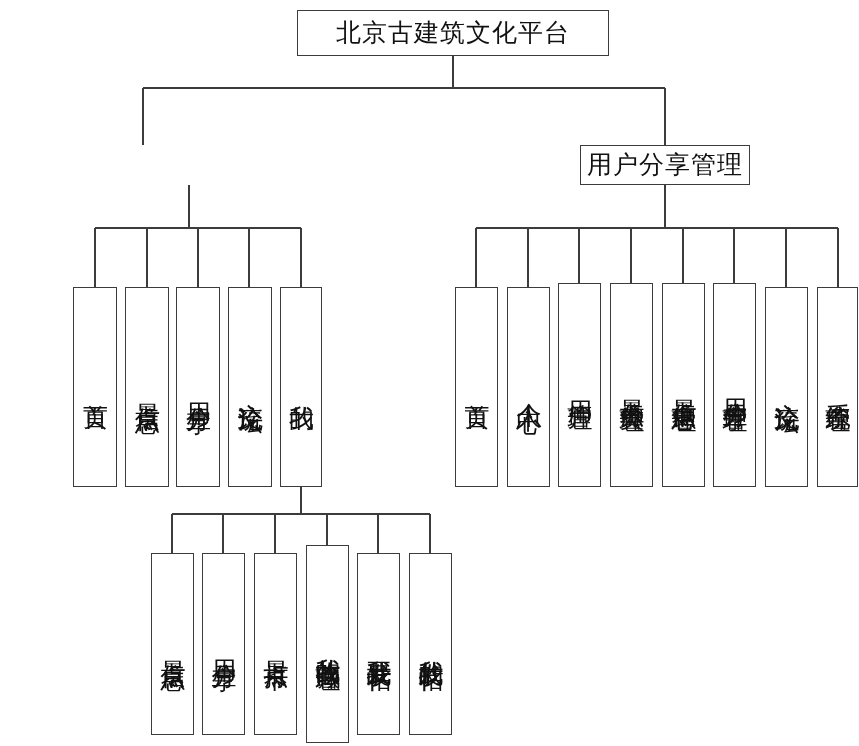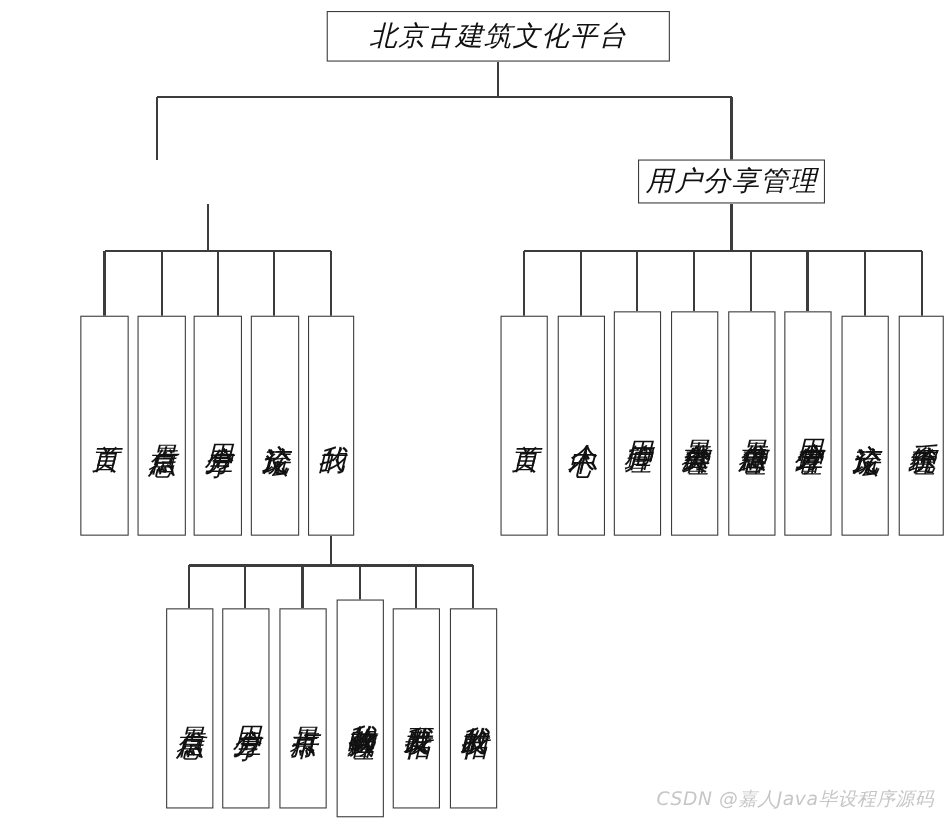--- a/index.html
+++ b/index.html
@@ -10,21 +10,20 @@
   }
   body {
     font-family: "DejaVu Sans", "Liberation Sans", sans-serif;
   }
   #diagram {
     position: relative;
     width: 859px;
     height: 746px;
     background: #ffffff;
     overflow: hidden;
-    font-style: italic;
   }
   #edge-layer {
     position: absolute;
     left: 0;
     top: 0;
     width: 859px;
     height: 746px;
     pointer-events: none;
   }
   .node {
@@ -196,15 +195,14 @@
   </div>
 
   <div class="node vert" style="left:357px; top:553px; width:43px; height:182px;">
     <span class="label">我要发帖</span>
   </div>
 
   <div class="node vert" style="left:409px; top:553px; width:43px; height:182px;">
     <span class="label">我的发帖</span>
   </div>
 
-  <div class="watermark">CSDN @嘉人Java毕设程序源码</div>
 
 </div>
 
 </body></html>

